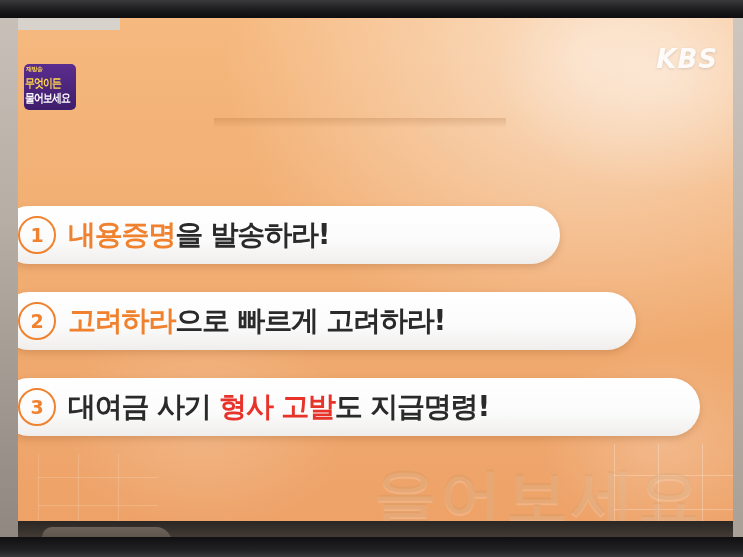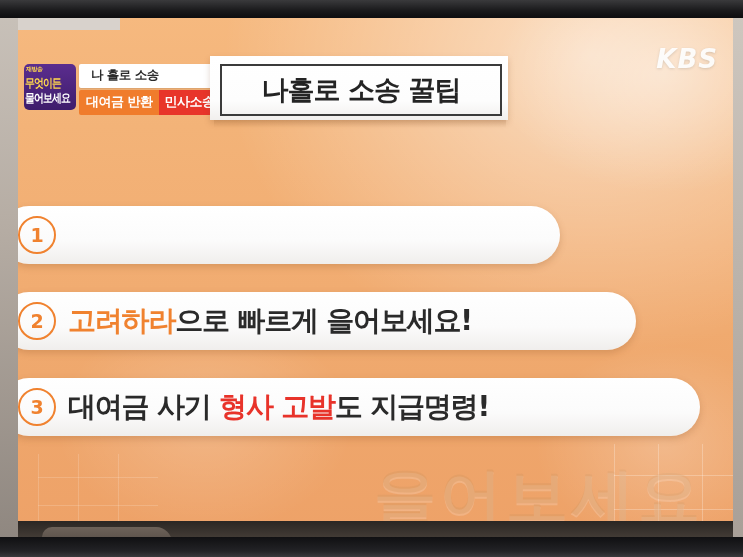--- a/index.html
+++ b/index.html
@@ -336,48 +336,39 @@
     <div class="bg-watermark">을어보세요</div>
 
     <div class="kbs-logo">KBS</div>
 
     <div class="badge-cluster">
       <div class="prog-badge">
         <span class="pb-top">재방송</span>
         <span class="pb-l1">무엇이든</span>
         <span class="pb-l2">물어보세요</span>
       </div>
-      <div class="badge-right">
-        <div class="tag-white">나 홀로 소송</div>
-        <div class="tag-row">
-          <div class="tag-orange">대여금 반환</div>
-          <div class="tag-red">민사소송</div>
-        </div>
-      </div>
     </div>
 
     <div class="plate-shadow"></div>
-    <div class="headline-plate">
-      <div class="headline-inner">
-        <span class="headline-text">나홀로 소송 꿀팁</span>
-      </div>
-    </div>
 
     <div class="tips">
 
       <div class="tip-row row1">
         <div class="tip-bar"></div>
         <div class="tip-num">1</div>
+        <div class="tip-text">
+          <span class="hl-orange">내용증명</span><span class="hl-dark">을 발송하라!</span>
+        </div>
       </div>
 
       <div class="tip-row row2">
         <div class="tip-bar"></div>
         <div class="tip-num">2</div>
         <div class="tip-text">
-          <span class="hl-orange">고려하라</span><span class="hl-dark">으로 빠르게 을어보세요!</span>
+          <span class="hl-orange">고려하라</span><span class="hl-dark">으로 빠르게 고려하라!</span>
         </div>
       </div>
 
       <div class="tip-row row3">
         <div class="tip-bar"></div>
         <div class="tip-num">3</div>
         <div class="tip-text">
           <span class="hl-dark">대여금 사기 </span><span class="hl-red">형사 고발</span><span class="hl-dark">도 지급명령!</span>
         </div>
       </div>

